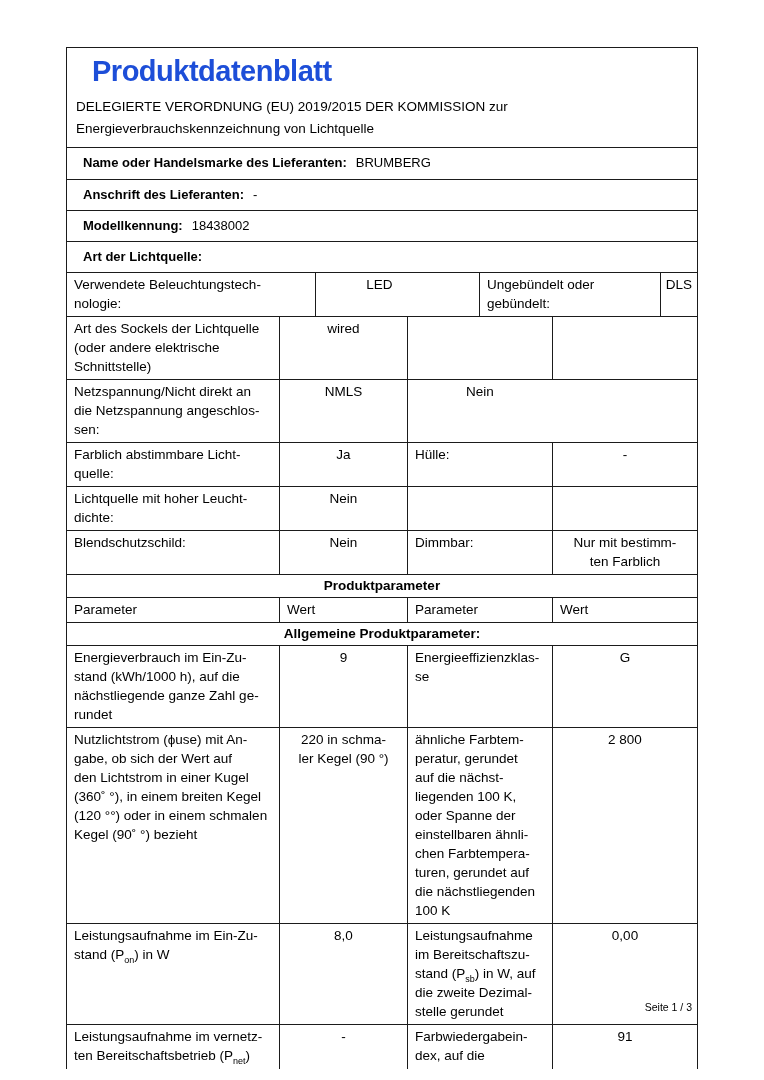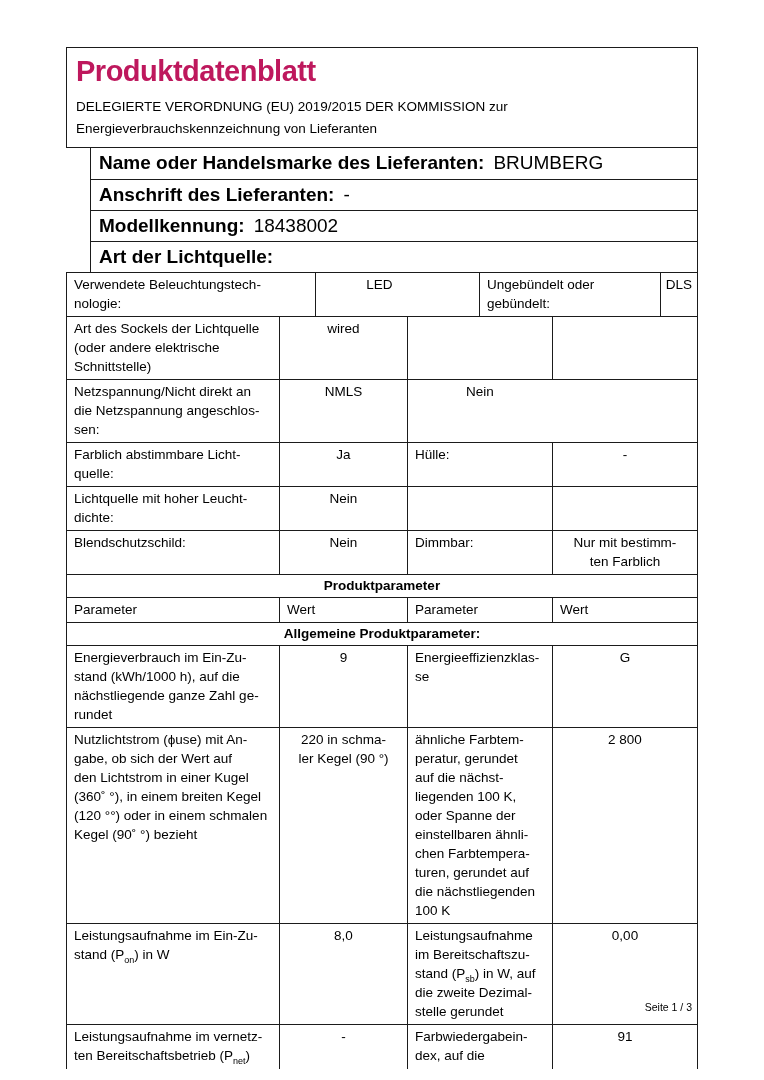--- a/index.html
+++ b/index.html
@@ -37,24 +37,23 @@
   }
   .subtitle {
     margin: 7px 0 0 0;
     font-size: 13.5px;
     line-height: 21px;
   }
   .subtitle + .subtitle { margin-top: 1px; }
 
   
   .info {
-    padding: 5px 8px 6px 8px;
-    font-size: 19px;
+    padding: 5px 8px 6px 16px;
+    font-size: 13px;
     line-height: 19px;
-    margin-left: 24px;
   }
   .info b { font-weight: bold; }
   .info .val-inline { margin-left: 9px; }
 
   
   .grid {
     display: grid;
     grid-template-columns: 212px 128px 145px auto;
   }
   .cell {
@@ -97,23 +96,23 @@
     font-size: 10.5px;
     line-height: 13px;
   }
 </style>
 </head>
 <body>
 
 <div class="doc">
 
   <div class="box title-box" style="min-height:88px;">
-    <h1 class="page-title" style="color: #be185d;">Produktdatenblatt</h1>
+    <h1 class="page-title" style="color: #1d4ed8; margin-left: 16px;">Produktdatenblatt</h1>
     <p class="subtitle">DELEGIERTE VERORDNUNG (EU) 2019/2015 DER KOMMISSION zur</p>
-    <p class="subtitle">Energieverbrauchskennzeichnung von Lieferanten</p>
+    <p class="subtitle">Energieverbrauchskennzeichnung von Lichtquelle</p>
   </div>
 
   <div class="box info" style="min-height:33px;">
     <b>Name oder Handelsmarke des Lieferanten:</b><span class="val-inline">BRUMBERG</span>
   </div>
   <div class="box info" style="min-height:27px;">
     <b>Anschrift des Lieferanten:</b><span class="val-inline">-</span>
   </div>
   <div class="box info" style="min-height:28px;">
     <b>Modellkennung:</b><span class="val-inline">18438002</span>

